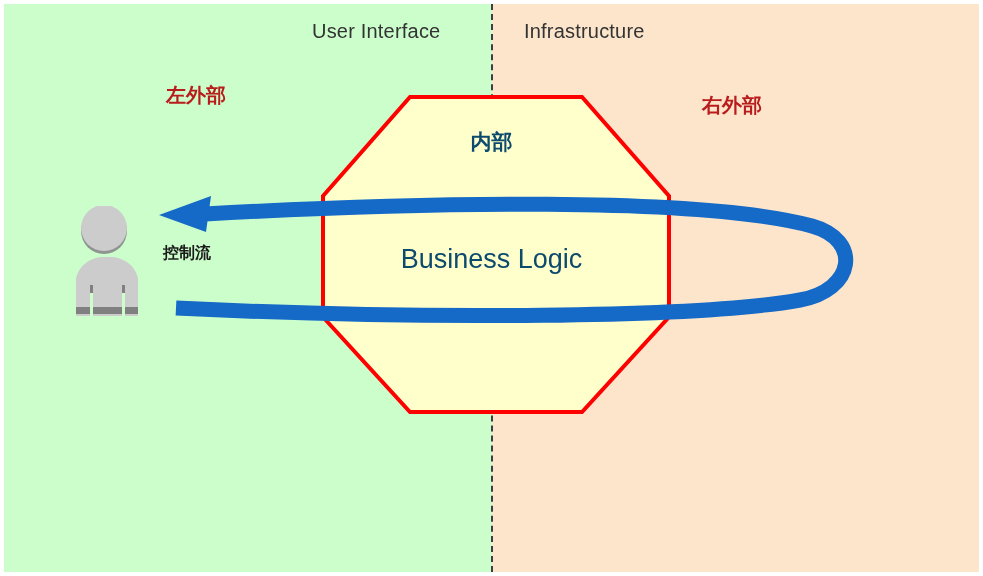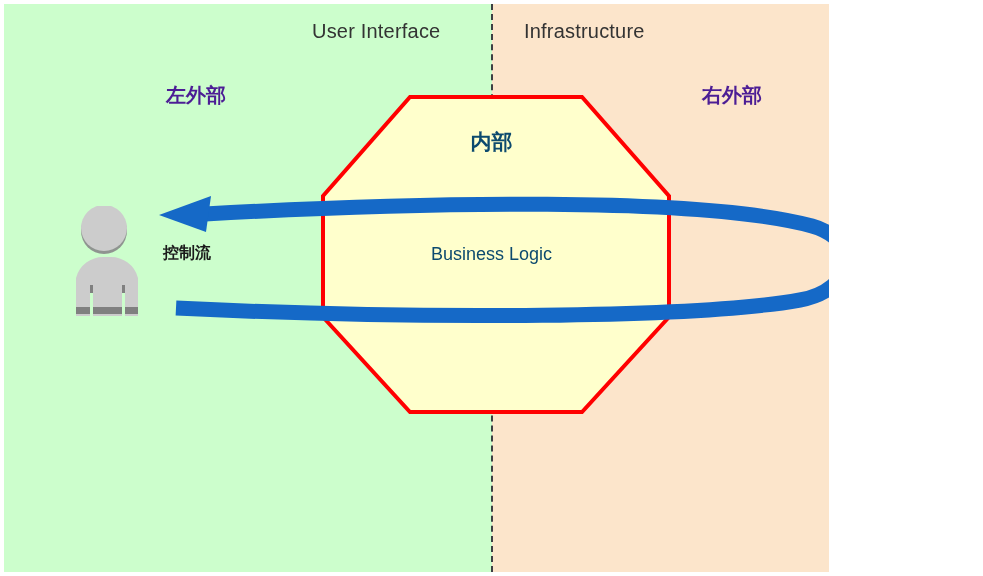--- a/index.html
+++ b/index.html
@@ -6,21 +6,21 @@
   html, body {
     margin: 0;
     padding: 0;
     background: #ffffff;
   }
   body {
     font-family: "Liberation Sans", "DejaVu Sans", sans-serif;
   }
   #canvas {
     position: relative;
-    width: 829px;
+    width: 983px;
     height: 576px;
     background: #ffffff;
     overflow: hidden;
   }
   .zone {
     position: absolute;
     top: 4px;
     height: 568px;
   }
   #zone-left {
@@ -41,25 +41,25 @@
     letter-spacing: 0.2px;
     white-space: nowrap;
   }
   #title-ui { left: 312px; }
   #title-infra { left: 524px; text-align: center; }
 
   .ext-label {
     position: absolute;
     font-size: 20px;
     font-weight: bold;
-    color: #4c1d95;
+    color: #b91c1c;
     white-space: nowrap;
   }
   #label-left-ext { left: 166px; top: 82px; }
-  #label-right-ext { left: 702px; top: 82px; }
+  #label-right-ext { left: 702px; top: 92px; }
 
   #divider {
     position: absolute;
     left: 491px;
     top: 4px;
     width: 0;
     height: 568px;
     border-left: 2px dashed #3d4043;
   }
 
@@ -83,21 +83,21 @@
     left: 0;
     top: 128px;
     width: 983px;
     font-size: 21px;
     font-weight: bold;
   }
   #label-business-logic {
     left: 0;
     top: 244px;
     width: 983px;
-    font-size: 18px;
+    font-size: 27px;
   }
 
   
   #flow-layer {
     position: absolute;
     left: 0;
     top: 0;
     width: 983px;
     height: 576px;
     pointer-events: none;

